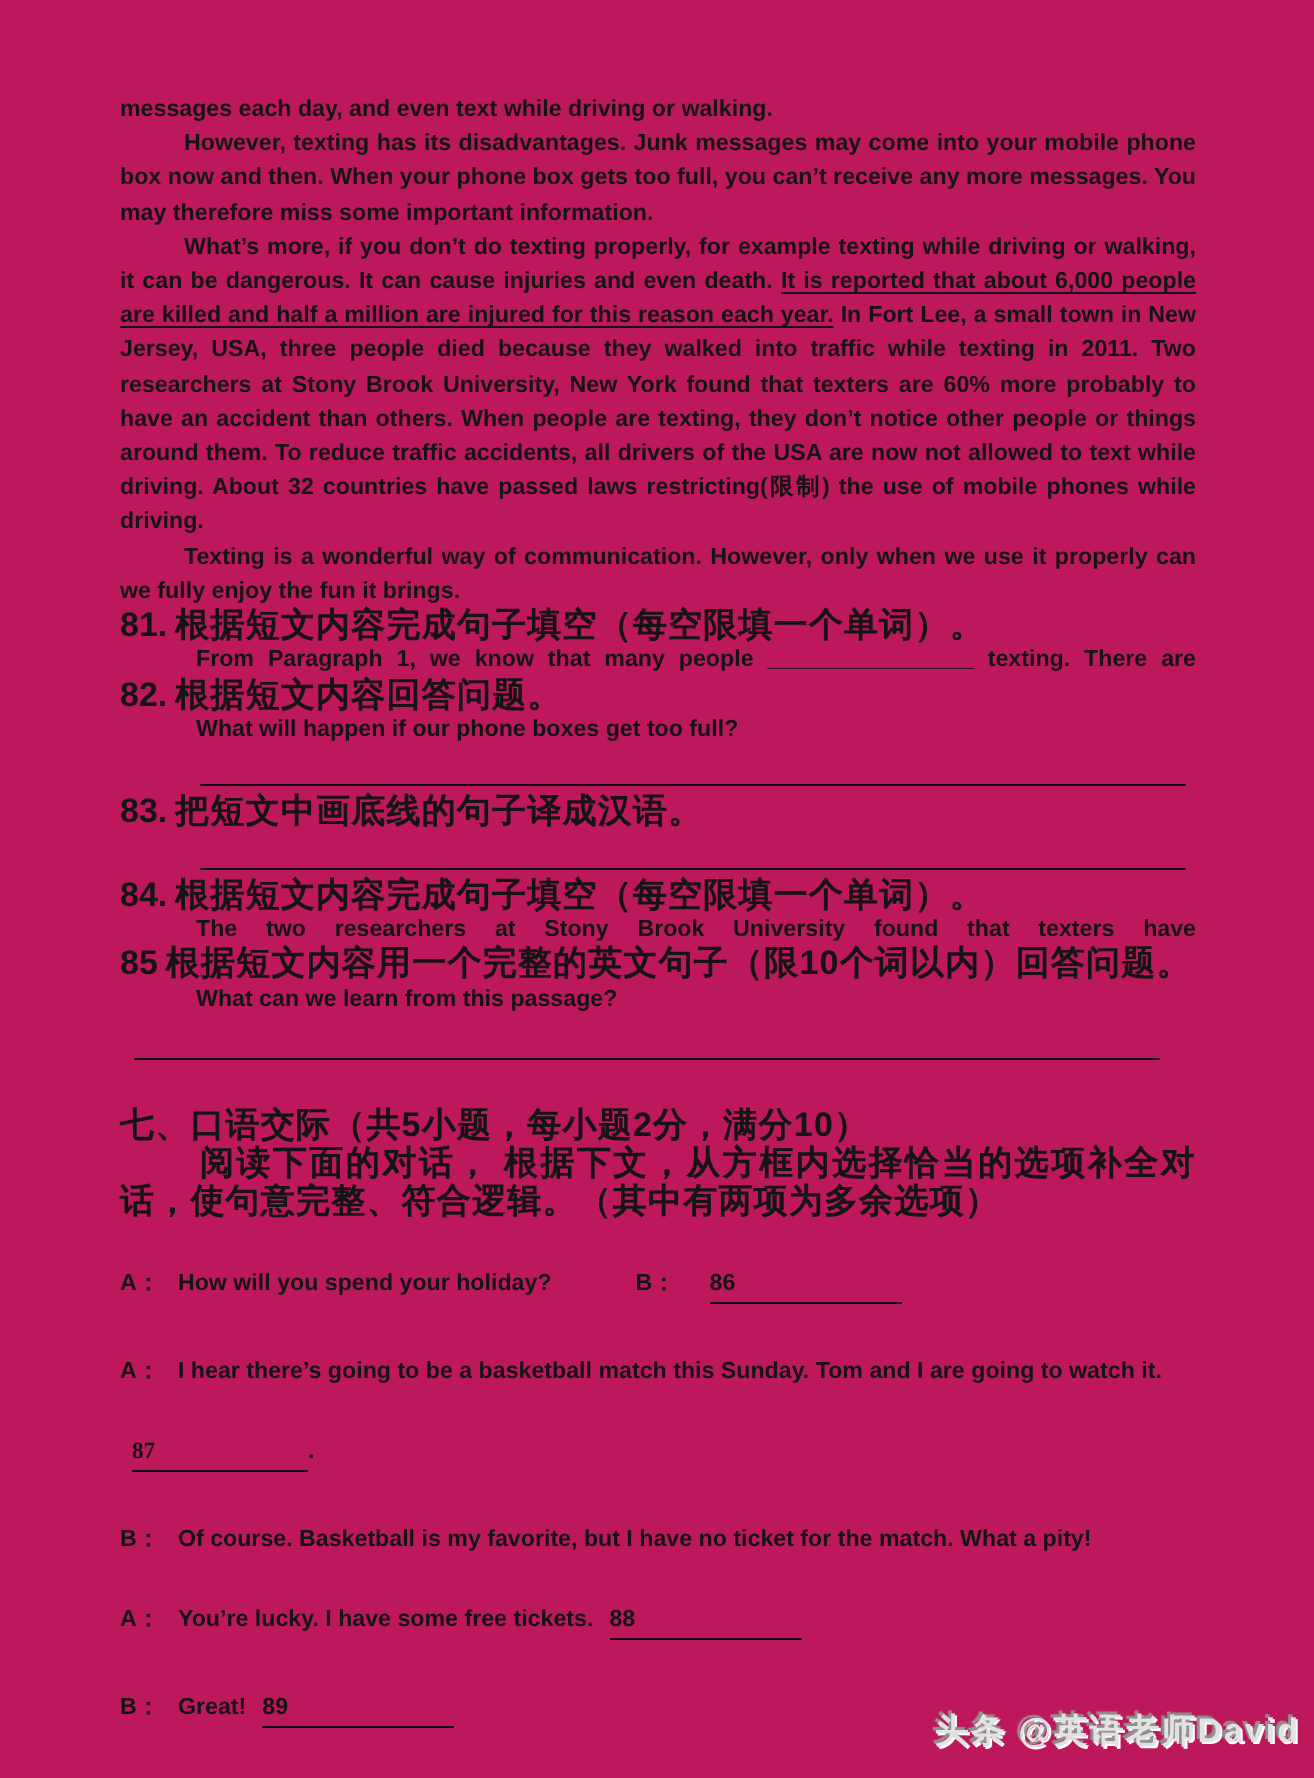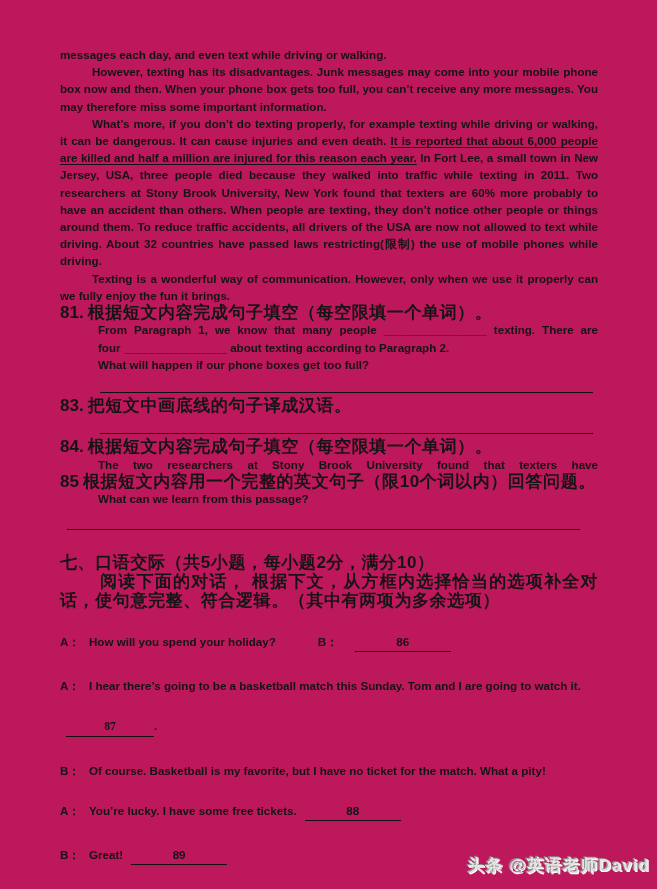--- a/index.html
+++ b/index.html
@@ -59,21 +59,20 @@
     line-height:14px;
     white-space:nowrap;
   }
   .dline:first-of-type { margin-top:25px; }
   .speaker { margin-right:9px; }
   .b-group { margin-left:42px; }
   .blank {
     display:inline-block;
     min-width:96px;
     border-bottom:1.6px solid #111;
-    text-align:center;
     line-height:13px;
     margin-left:8px;
     padding-bottom:3px;
   }
   .blank.lead { margin-left:8px; min-width:88px;font-family:Liberation Serif, serif; }
   .watermark {
     position:absolute;
     right:7px; bottom:12px;
     font-size:17px;
     letter-spacing:1px;
@@ -87,22 +86,22 @@
 <div class="page">
   <div class="content">
 
     <p class="para">messages each day, and even text while driving or walking.</p>
     <p class="para indent">However, texting has its disadvantages. Junk messages may come into your mobile phone box now and then. When your phone box gets too full, you can’t receive any more messages. You may therefore miss some important information.</p>
     <p class="para indent"><span>What’s more, if you don’t do texting properly, for example texting while driving or walking, it can be dangerous. It can cause injuries and even death. </span><span class="u">It is reported that about 6,000 people are killed and half a million are injured for this reason each year.</span><span> In Fort Lee, a small town in New Jersey, USA, three people died because they walked into traffic while texting in 2011. Two researchers at Stony Brook University, New York found that texters are 60% more probably to have an accident than others. When people are texting, they don’t notice other people or things around them. To reduce traffic accidents, all drivers of the USA are now not allowed to text while driving. About 32 countries have passed laws restricting(限制) the use of mobile phones while driving.</span></p>
     <p class="para indent">Texting is a wonderful way of communication. However, only when we use it properly can we fully enjoy the fun it brings.</p>
 
     <p class="cn"><span class="qlabel">81.</span><span>根据短文内容完成句子填空（每空限填一个单词）。</span></p>
     <div class="qline jlast">From Paragraph 1, we know that many people ________________ texting. There are</div>
-    <div class="qline">four ________________ about texting according to Paragraph 2.</div>
 
+    <p class="cn"><span class="qlabel">82.</span><span>根据短文内容回答问题。</span></p>
     <div class="qline">What will happen if our phone boxes get too full?</div>
     <div class="ansline short"></div>
 
     <p class="cn"><span class="qlabel">83.</span><span>把短文中画底线的句子译成汉语。</span></p>
     <div class="ansline short"></div>
 
     <p class="cn"><span class="qlabel">84.</span><span>根据短文内容完成句子填空（每空限填一个单词）。</span></p>
     <div class="qline jlast">The two researchers at Stony Brook University found that texters have</div>
 
     <p class="cn"><span class="qlabel">85</span><span>根据短文内容用一个完整的英文句子（限10个词以内）回答问题。</span></p>

